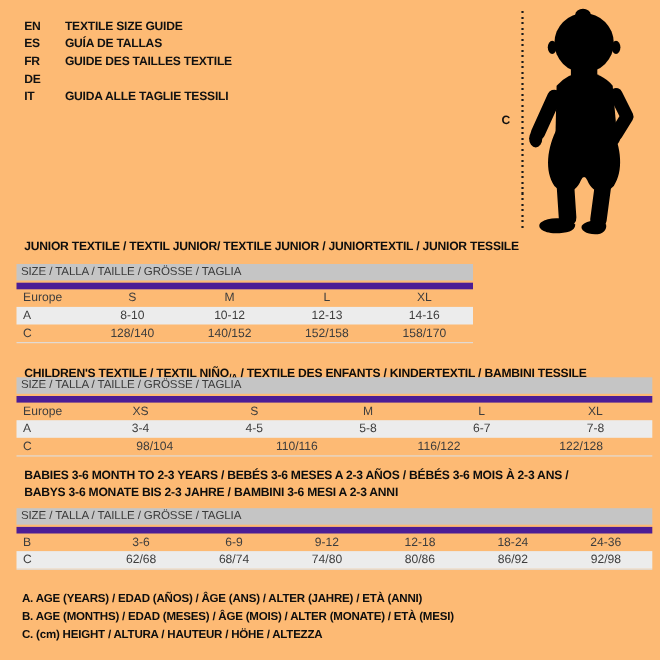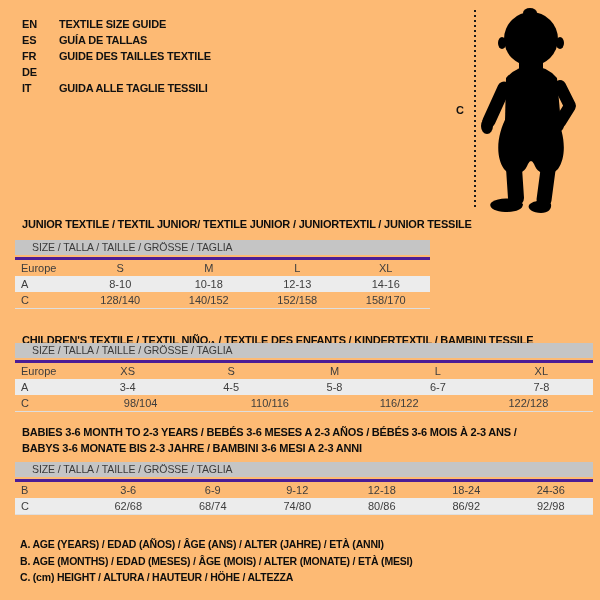--- a/index.html
+++ b/index.html
@@ -27,22 +27,22 @@
     letter-spacing:-0.2px; line-height:16px; color:#0d0d0d; white-space:nowrap; }
   .tt1 { top:216px; } .tt2 { top:332px; } .tt3 { top:424px; }
   .sub-seg { font-size:8px; vertical-align:-2px; }
 
   
   .size-table { position:absolute; left:15px; font-size:11px; }
   .t1 { top:240px; width:415px; }
   .t2 { top:343px; width:578px; }
   .t3 { top:462px; width:578px; }
   .size-header { height:15px; line-height:15px; background:#c5c5c5; color:#3a3a3a;
-    padding-left:17px; margin-bottom:2px; font-size:10.5px; letter-spacing:-0.1px; }
-  .rows { border-top:3px solid #4c1d95; border-bottom:1px solid #dedede; }
+    padding-left:4px; margin-bottom:2px; font-size:10.5px; letter-spacing:-0.1px; }
+  .rows { border-top:6px solid #4c1d95; border-bottom:1px solid #dedede; }
   .trow { display:flex; height:16px; line-height:16px; color:#3d3d3d; }
   .trow.shaded { background:#ececec; }
   .label-cell { padding-left:6px; text-align:left; }
   .t1 .label-cell, .t2 .label-cell { width:55px; }
   .t3 .label-cell { width:65px; }
   .val-cell { flex:1; text-align:center; }
 
   
   .footnotes { position:absolute; left:20px; top:536px; font-size:10.5px;
     font-weight:bold; letter-spacing:-0.2px; }
@@ -110,21 +110,21 @@
         <div class="trow">
           <div class="cell label-cell">Europe</div>
           <div class="cell val-cell">S</div>
           <div class="cell val-cell">M</div>
           <div class="cell val-cell">L</div>
           <div class="cell val-cell">XL</div>
         </div>
         <div class="trow shaded">
           <div class="cell label-cell">A</div>
           <div class="cell val-cell">8-10</div>
-          <div class="cell val-cell">10-18</div>
+          <div class="cell val-cell">10-12</div>
           <div class="cell val-cell">12-13</div>
           <div class="cell val-cell">14-16</div>
         </div>
         <div class="trow">
           <div class="cell label-cell">C</div>
           <div class="cell val-cell">128/140</div>
           <div class="cell val-cell">140/152</div>
           <div class="cell val-cell">152/158</div>
           <div class="cell val-cell">158/170</div>
         </div>

